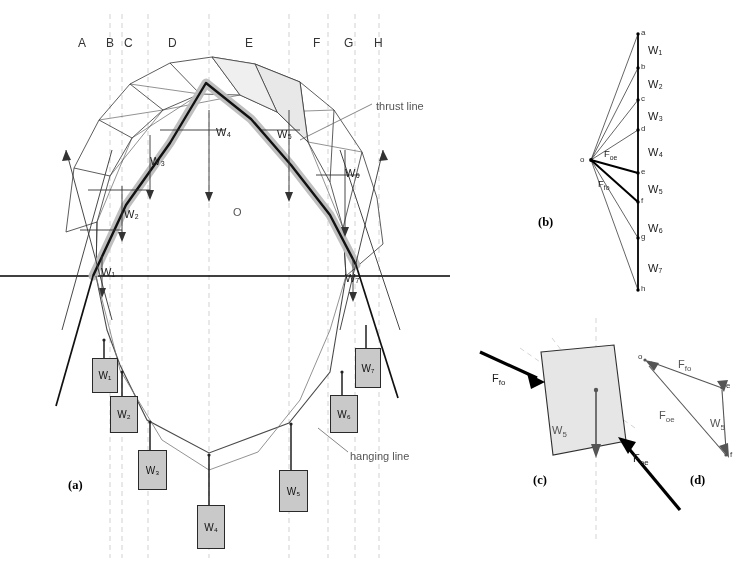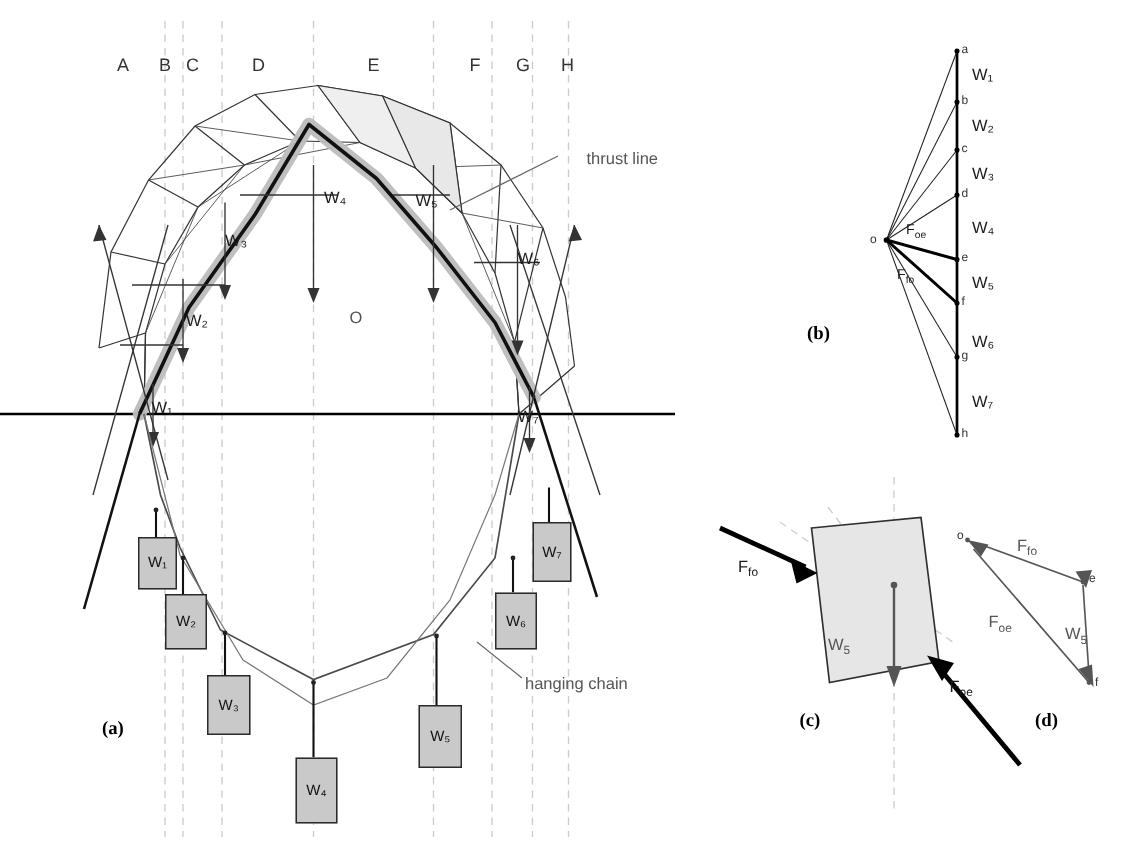--- a/index.html
+++ b/index.html
@@ -228,22 +228,22 @@
 
 <div class="colhead" style="left:78px;top:36px;">A</div>
 <div class="colhead" style="left:106px;top:36px;">B</div>
 <div class="colhead" style="left:124px;top:36px;">C</div>
 <div class="colhead" style="left:168px;top:36px;">D</div>
 <div class="colhead" style="left:245px;top:36px;">E</div>
 <div class="colhead" style="left:313px;top:36px;">F</div>
 <div class="colhead" style="left:344px;top:36px;">G</div>
 <div class="colhead" style="left:374px;top:36px;">H</div>
 
-<div class="lbl grey" style="left:376px;top:100px;margin-left:15px;">thrust line</div>
-<div class="lbl grey" style="left:350px;top:450px;">hanging chain</div>
+<div class="lbl grey" style="left:376px;top:100px;">thrust line</div>
+<div class="lbl grey" style="left:350px;top:450px;">hanging line</div>
 <div class="lbl grey" style="left:233px;top:206px;">O</div>
 
 <div class="lbl" style="left:101px;top:266px;">W₁</div>
 <div class="lbl" style="left:124px;top:208px;">W₂</div>
 <div class="lbl" style="left:150px;top:155px;">W₃</div>
 <div class="lbl" style="left:216px;top:126px;">W₄</div>
 <div class="lbl" style="left:277px;top:128px;">W₅</div>
 <div class="lbl" style="left:345px;top:167px;">W₆</div>
 <div class="lbl" style="left:345px;top:272px;">W₇</div>
 

